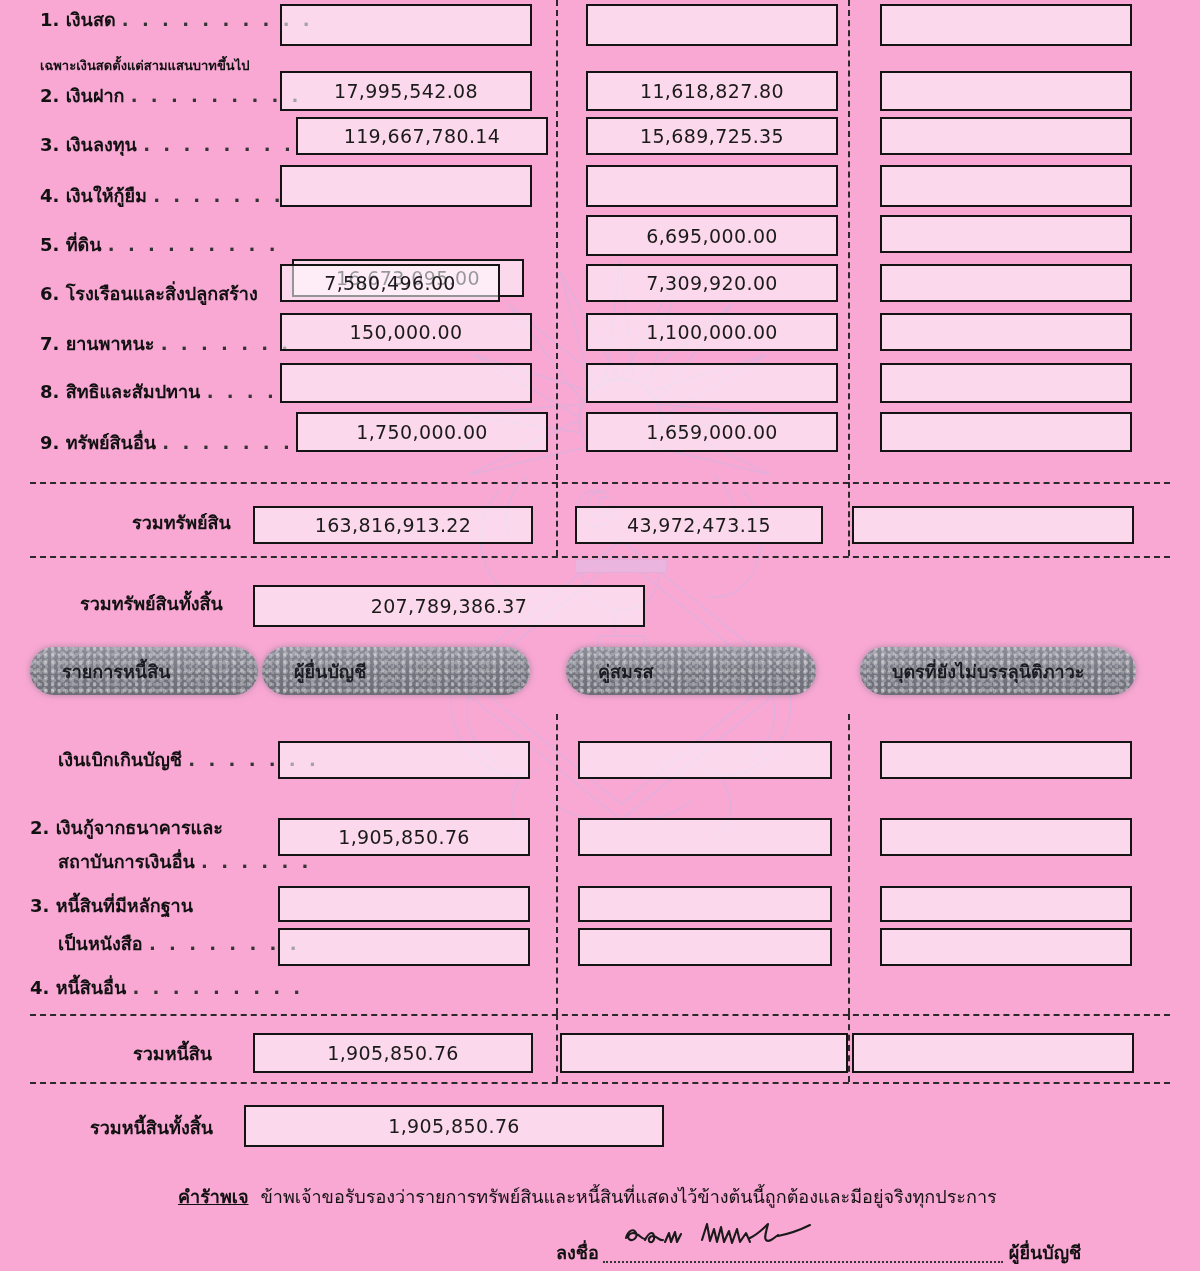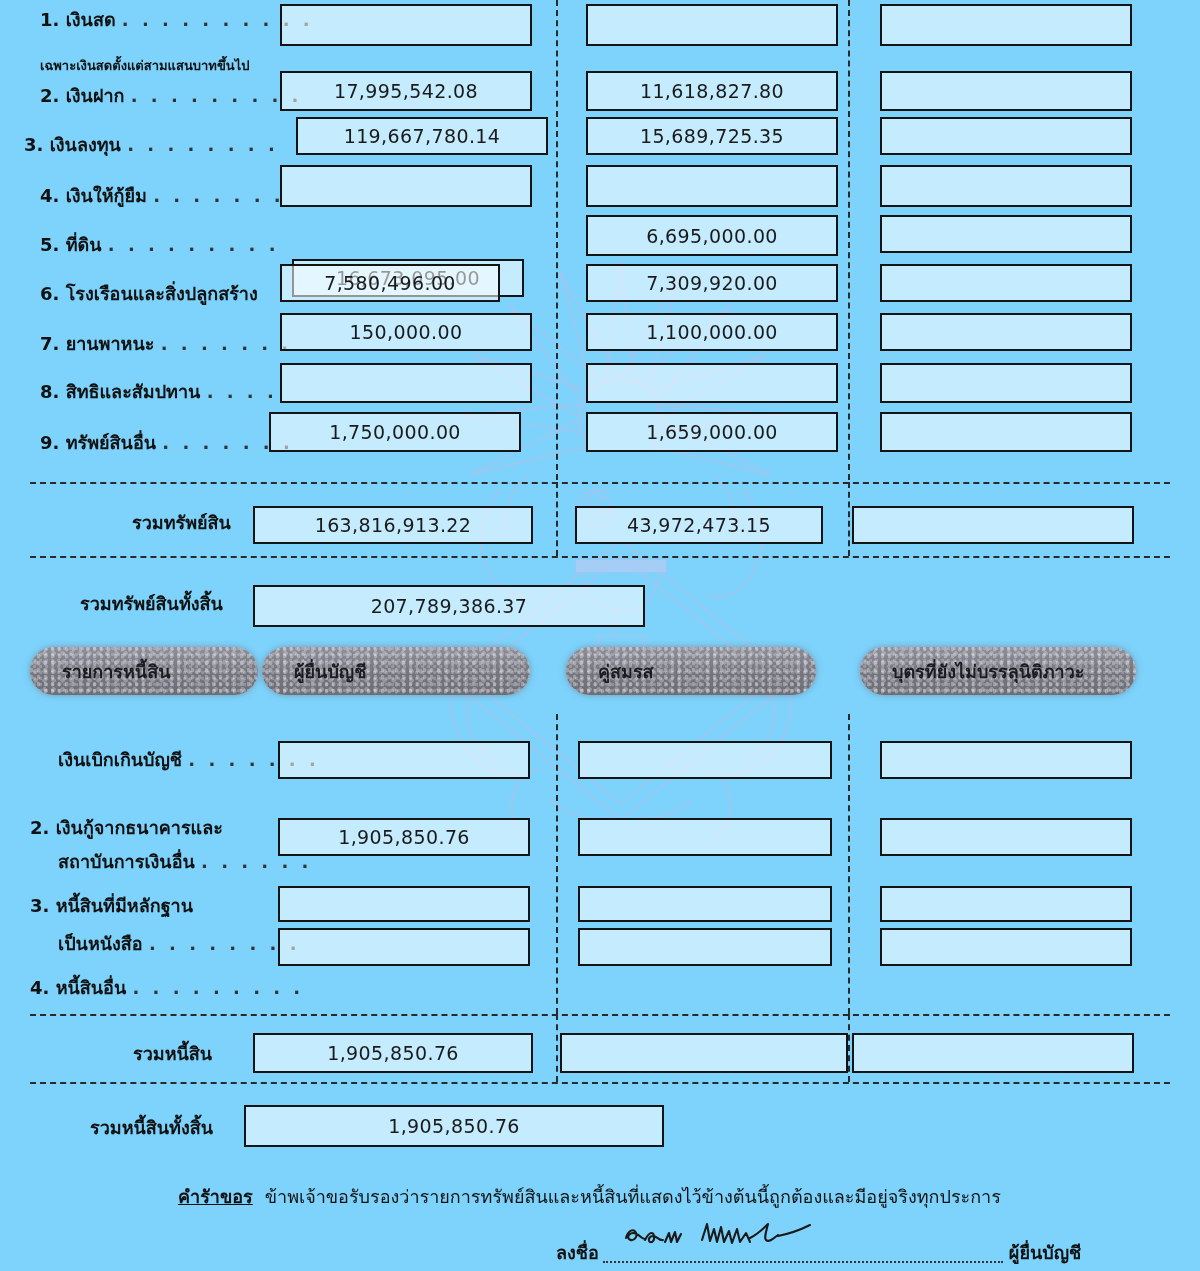--- a/index.html
+++ b/index.html
@@ -10,21 +10,21 @@
   }
   body {
     font-family: "DejaVu Sans", "Liberation Sans", sans-serif;
     color: #111;
   }
 
   #page {
     position: relative;
     width: 1200px;
     height: 1271px;
-    background: #7dd3fc;
+    background: #f9a8d4;
     overflow: hidden;
   }
 
   
   #watermark {
     position: absolute;
     left: 400px;
     top: 240px;
     width: 440px;
     height: 620px;
@@ -235,21 +235,21 @@
     <span>เงินสด</span>
     <span class="leader">. . . . . . . . . .</span>
   </div>
   <div class="lbl small" style="left:40px; top:59px;">เฉพาะเงินสดตั้งแต่สามแสนบาทขึ้นไป</div>
 
   <div class="lbl" style="left:40px; top:86px;">
     <span>2.</span>
     <span>เงินฝาก</span>
     <span class="leader">. . . . . . . . .</span>
   </div>
-  <div class="lbl" style="left:24px; top:135px;">
+  <div class="lbl" style="left:40px; top:135px;">
     <span>3.</span>
     <span>เงินลงทุน</span>
     <span class="leader">. . . . . . . .</span>
   </div>
   <div class="lbl" style="left:40px; top:186px;">
     <span>4.</span>
     <span>เงินให้กู้ยืม</span>
     <span class="leader">. . . . . . .</span>
   </div>
   <div class="lbl" style="left:40px; top:235px;">
@@ -278,21 +278,21 @@
   </div>
 
   <div class="fbox" style="left:280px; top:4px;  width:252px; height:42px;"></div>
   <div class="fbox" style="left:280px; top:71px; width:252px; height:40px;">17,995,542.08</div>
   <div class="fbox" style="left:296px; top:117px;width:252px; height:38px;">119,667,780.14</div>
   <div class="fbox" style="left:280px; top:165px;width:252px; height:42px;"></div>
   <div class="fbox" style="left:292px; top:215px;width:232px; height:38px;margin-top:44px;">16,673,095.00</div>
   <div class="fbox" style="left:280px; top:264px;width:220px; height:38px;">7,580,496.00</div>
   <div class="fbox" style="left:280px; top:313px;width:252px; height:38px;">150,000.00</div>
   <div class="fbox" style="left:280px; top:363px;width:252px; height:40px;"></div>
-  <div class="fbox" style="left:269px; top:412px;width:252px; height:40px;">1,750,000.00</div>
+  <div class="fbox" style="left:296px; top:412px;width:252px; height:40px;">1,750,000.00</div>
 
   <div class="fbox" style="left:586px; top:4px;  width:252px; height:42px;"></div>
   <div class="fbox" style="left:586px; top:71px; width:252px; height:40px;">11,618,827.80</div>
   <div class="fbox" style="left:586px; top:117px;width:252px; height:38px;">15,689,725.35</div>
   <div class="fbox" style="left:586px; top:165px;width:252px; height:42px;"></div>
   <div class="fbox" style="left:586px; top:215px;width:252px; height:41px;">6,695,000.00</div>
   <div class="fbox" style="left:586px; top:264px;width:252px; height:38px;">7,309,920.00</div>
   <div class="fbox" style="left:586px; top:313px;width:252px; height:38px;">1,100,000.00</div>
   <div class="fbox" style="left:586px; top:363px;width:252px; height:40px;"></div>
   <div class="fbox" style="left:586px; top:412px;width:252px; height:40px;">1,659,000.00</div>
@@ -374,21 +374,21 @@
 
   <div class="lbl tot" style="left:133px; top:1044px;">รวมหนี้สิน</div>
   <div class="fbox" style="left:253px; top:1033px; width:280px; height:40px;">1,905,850.76</div>
   <div class="fbox" style="left:560px; top:1033px; width:288px; height:40px;"></div>
   <div class="fbox" style="left:852px; top:1033px; width:282px; height:40px;"></div>
 
   <div class="lbl tot" style="left:90px; top:1118px;">รวมหนี้สินทั้งสิ้น</div>
   <div class="fbox" style="left:244px; top:1105px; width:420px; height:42px;">1,905,850.76</div>
 
   <div id="cert">
-    <span class="hdr">คำรัาขอร</span><span>ข้าพเจ้าขอรับรองว่ารายการทรัพย์สินและหนี้สินที่แสดงไว้ข้างต้นนี้ถูกต้องและมีอยู่จริงทุกประการ</span>
+    <span class="hdr">คำรัาพเจ</span><span>ข้าพเจ้าขอรับรองว่ารายการทรัพย์สินและหนี้สินที่แสดงไว้ข้างต้นนี้ถูกต้องและมีอยู่จริงทุกประการ</span>
   </div>
 
   <div id="sigrow">
     <span>ลงชื่อ</span>
     <span class="dots"></span>
     <span>ผู้ยื่นบัญชี</span>
   </div>
 
   <div id="signature">
     <svg viewBox="0 0 250 34" xmlns="http://www.w3.org/2000/svg">

